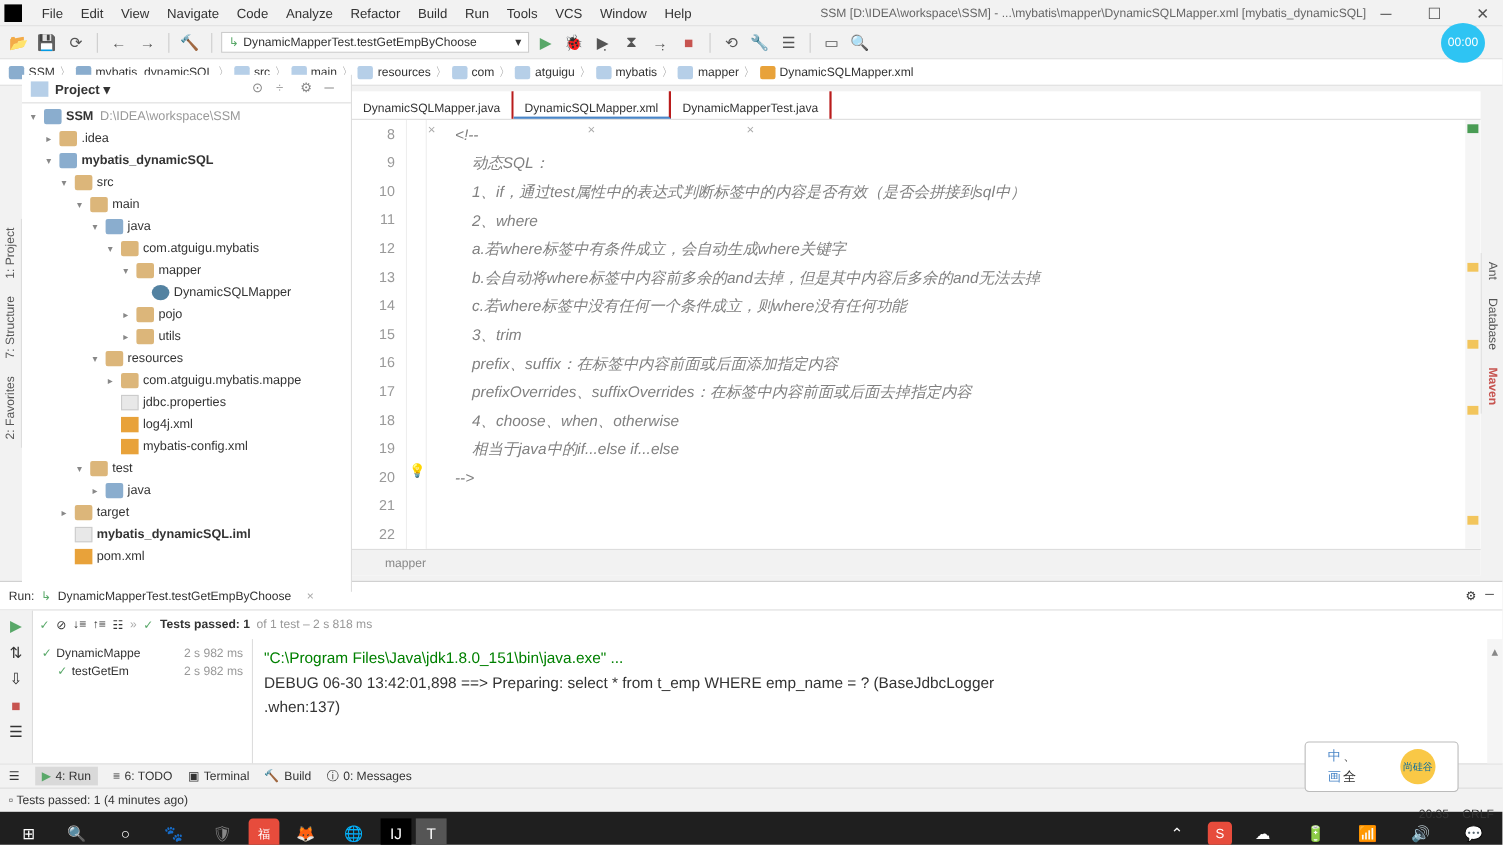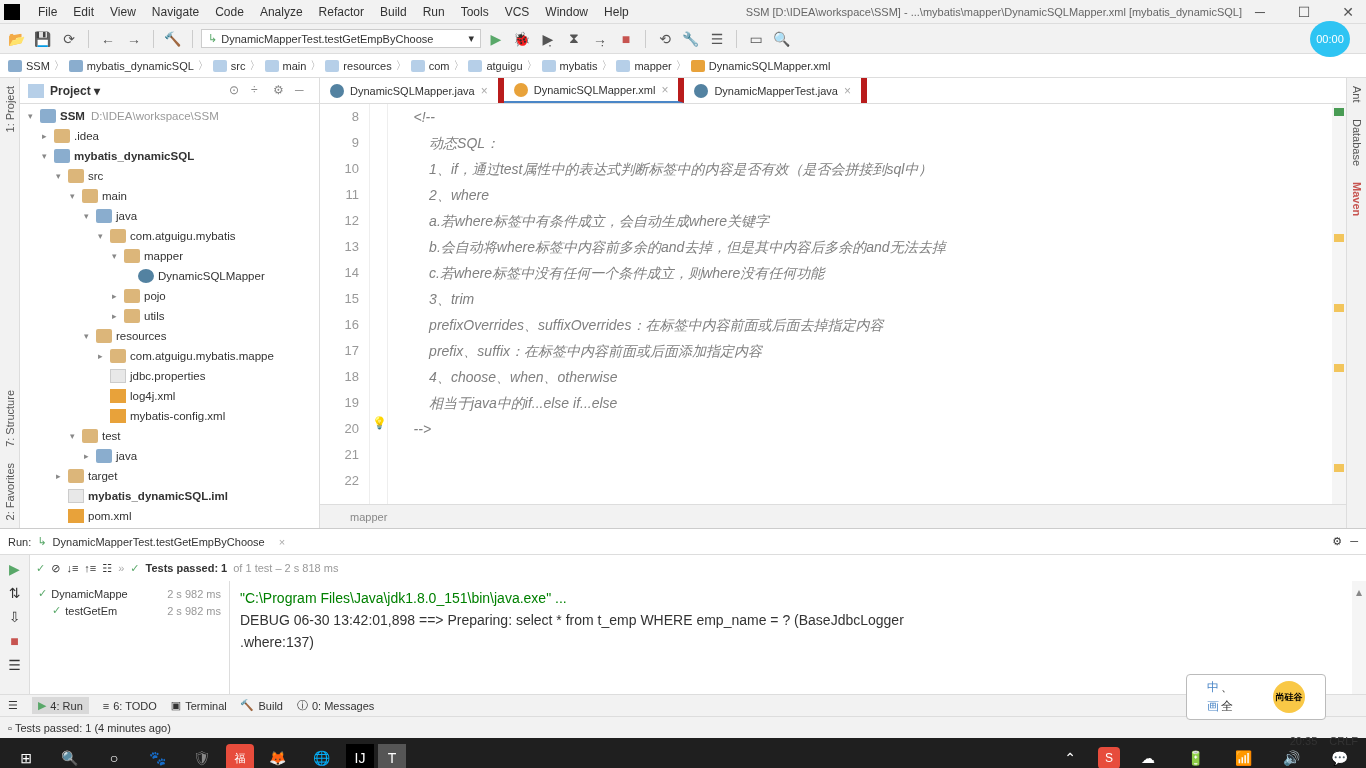--- a/index.html
+++ b/index.html
@@ -20,21 +20,21 @@
 .green { color: #59a869; }
 .red { color: #c75450; }
 .timer-badge { margin-left: auto; margin-right: 10px; width: 40px; height: 36px; background: #2ec4f3; border-radius: 50%; display: flex; align-items: center; justify-content: center; color: #fff; font-size: 11px; }
 
 .breadcrumb { height: 24px; background: #fff; display: flex; align-items: center; padding: 0 8px; gap: 4px; border-bottom: 1px solid #ddd; font-size: 11px; }
 .crumb { display: flex; align-items: center; gap: 4px; cursor: pointer; }
 .crumb-icon { width: 14px; height: 12px; background: #b6cfe8; border-radius: 2px; }
 .crumb-icon.module { background: #8aadce; }
 .crumb-sep { color: #999; }
 
-.main-area { display: flex; height: 450px; }
+.main-area { display: flex; height: 450px; align-items: center; }
 .left-bars { width: 20px; background: #f2f2f2; border-right: 1px solid #ddd; display: flex; flex-direction: column; align-items: center; }
 .left-bar-item { writing-mode: vertical-rl; transform: rotate(180deg); padding: 8px 2px; font-size: 11px; cursor: pointer; color: #555; }
 .right-bars { width: 20px; background: #f2f2f2; border-left: 1px solid #ddd; display: flex; flex-direction: column; align-items: center; }
 .right-bar-item { writing-mode: vertical-rl; padding: 8px 2px; font-size: 11px; cursor: pointer; color: #555; }
 
 .project-panel { width: 300px; background: #fff; border-right: 1px solid #ddd; display: flex; flex-direction: column; }
 .panel-header { height: 26px; display: flex; align-items: center; padding: 0 8px; border-bottom: 1px solid #ddd; }
 .panel-header-icon { width: 16px; height: 14px; background: #b6cfe8; margin-right: 6px; }
 .panel-title { font-weight: bold; flex: 1; }
 .panel-controls { display: flex; gap: 6px; }
@@ -48,21 +48,21 @@
 .folder-blue { background: #8aadce; }
 .file-icon { background: #e8e8e8; border: 1px solid #ccc; }
 .java-icon { background: #5382a1; border-radius: 50%; }
 .xml-icon { background: #e8a23a; }
 .tree-label { color: #333; }
 .tree-path { color: #999; margin-left: 6px; }
 .bold { font-weight: bold; }
 
 .editor-area { flex: 1; display: flex; flex-direction: column; background: #fff; }
 .editor-tabs { height: 26px; display: flex; align-items: stretch; border-bottom: 1px solid #ddd; }
-.editor-tab { padding: 4px 10px; display: flex; align-items: center; gap: 6px; border-right: 6px solid #b91c1c; cursor: pointer; font-size: 11px; }
+.editor-tab { padding: 4px 10px; display: flex; align-items: center; gap: 6px; border-right: 2px solid #b91c1c; cursor: pointer; font-size: 11px; flex-direction: column; }
 .editor-tab.active { background: #fff; border-bottom: 2px solid #4a86c7; }
 .tab-icon { width: 14px; height: 14px; border-radius: 50%; }
 .tab-close { color: #aaa; font-size: 12px; }
 
 .editor-body { display: flex; flex: 1; overflow: hidden; }
 .gutter { width: 50px; text-align: right; padding-right: 10px; color: #999; font-family: Consolas, monospace; font-size: 13px; line-height: 26px; border-right: 1px solid #eee; background: #fff; }
 .gutter-marks { width: 18px; background: #fff; border-right: 1px solid #eee; position: relative; }
 .bulb { position: absolute; left: 2px; color: #c9a227; font-size: 12px; }
 .code { flex: 1; font-family: Consolas, "Microsoft YaHei", monospace; font-size: 14px; line-height: 26px; color: #808080; font-style: italic; padding-left: 10px; position: relative; }
 .code-line { white-space: pre; }
@@ -95,21 +95,21 @@
 .btab.active { background: #d9d9d9; padding: 2px 6px; }
 
 .status-bar { height: 22px; background: #f2f2f2; border-top: 1px solid #ddd; display: flex; align-items: center; padding: 0 8px; font-size: 11px; }
 .status-right { margin-left: auto; display: flex; gap: 12px; margin-top: 27px; }
 
 .taskbar { height: 40px; background: #1f1f1f; display: flex; align-items: center; padding: 0 6px; gap: 4px; }
 .task-icon { width: 40px; height: 32px; display: flex; align-items: center; justify-content: center; color: #fff; font-size: 14px; cursor: pointer; }
 .task-right { margin-left: auto; display: flex; align-items: center; gap: 8px; }
 
 .ime-widget { position: absolute; right: 40px; bottom: 48px; width: 140px; height: 46px; background: #fff; border: 1px solid #bbb; border-radius: 4px; display: flex; align-items: center; justify-content: space-around; font-size: 12px; }
-.ime-logo { width: 32px; height: 32px; background: #f9c846; border-radius: 50%; display: flex; align-items: center; justify-content: center; color: #000000; font-weight: bold; font-size: 14px; }
+.ime-logo { width: 32px; height: 32px; background: #f9c846; border-radius: 50%; display: flex; align-items: center; justify-content: center; color: #0369a1; font-weight: normal; font-size: 14px; }
 
 </style>
 </head>
 <body>
 
 <div class="menubar">
   <div class="title-icon"></div>
   <div class="menu-item"><span>File</span></div>
   <div class="menu-item"><span>Edit</span></div>
   <div class="menu-item"><span>View</span></div>
@@ -385,22 +385,22 @@
       </div>
       <div class="code" id="code-area">
           <div class="code-line">    &lt;!--</div>
           <div class="code-line">        动态SQL：</div>
           <div class="code-line">        1、if，通过test属性中的表达式判断标签中的内容是否有效（是否会拼接到sql中）</div>
           <div class="code-line">        2、where</div>
           <div class="code-line">        a.若where标签中有条件成立，会自动生成where关键字</div>
           <div class="code-line">        b.会自动将where标签中内容前多余的and去掉，但是其中内容后多余的and无法去掉</div>
           <div class="code-line">        c.若where标签中没有任何一个条件成立，则where没有任何功能</div>
           <div class="code-line">        3、trim</div>
+          <div class="code-line">        prefix、suffix：在标签中内容前面或后面添加指定内容</div>
           <div class="code-line">        prefixOverrides、suffixOverrides：在标签中内容前面或后面去掉指定内容</div>
-          <div class="code-line">        prefix、suffix：在标签中内容前面或后面添加指定内容</div>
           <div class="code-line">        4、choose、when、otherwise</div>
           <div class="code-line">        相当于java中的if...else if...else</div>
           <div class="code-line">    --&gt;</div>
           <div class="code-line">    </div>
         </div>
       <div class="scroll-marks">
         <div class="mark-green" style="top:4px"></div>
         <div class="mark-yellow" style="top:130px"></div>
         <div class="mark-yellow" style="top:200px"></div>
         <div class="mark-yellow" style="top:260px"></div>
@@ -459,21 +459,21 @@
           </div>
           <div class="test-row" style="padding-left:18px">
             <span class="test-ok">✓</span>
               <span>testGetEm</span>
               <span class="test-time">2 s 982 ms</span>
           </div>
         </div>
         <div class="console" id="console">
             <div><span class="str">"C:\Program Files\Java\jdk1.8.0_151\bin\java.exe" ...</span></div>
             <div>DEBUG 06-30 13:42:01,898 ==&gt;  Preparing: select * from t_emp WHERE emp_name = ?  (BaseJdbcLogger</div>
-            <div>.where:137)</div>
+            <div>.when:137)</div>
           </div>
         <div class="console-scroll">
           <div style="position:relative;top:4px;text-align:center;color:#888">▴</div>
         </div>
       </div>
     </div>
   </div>
 </div>
 
 <div class="bottom-tabs">

